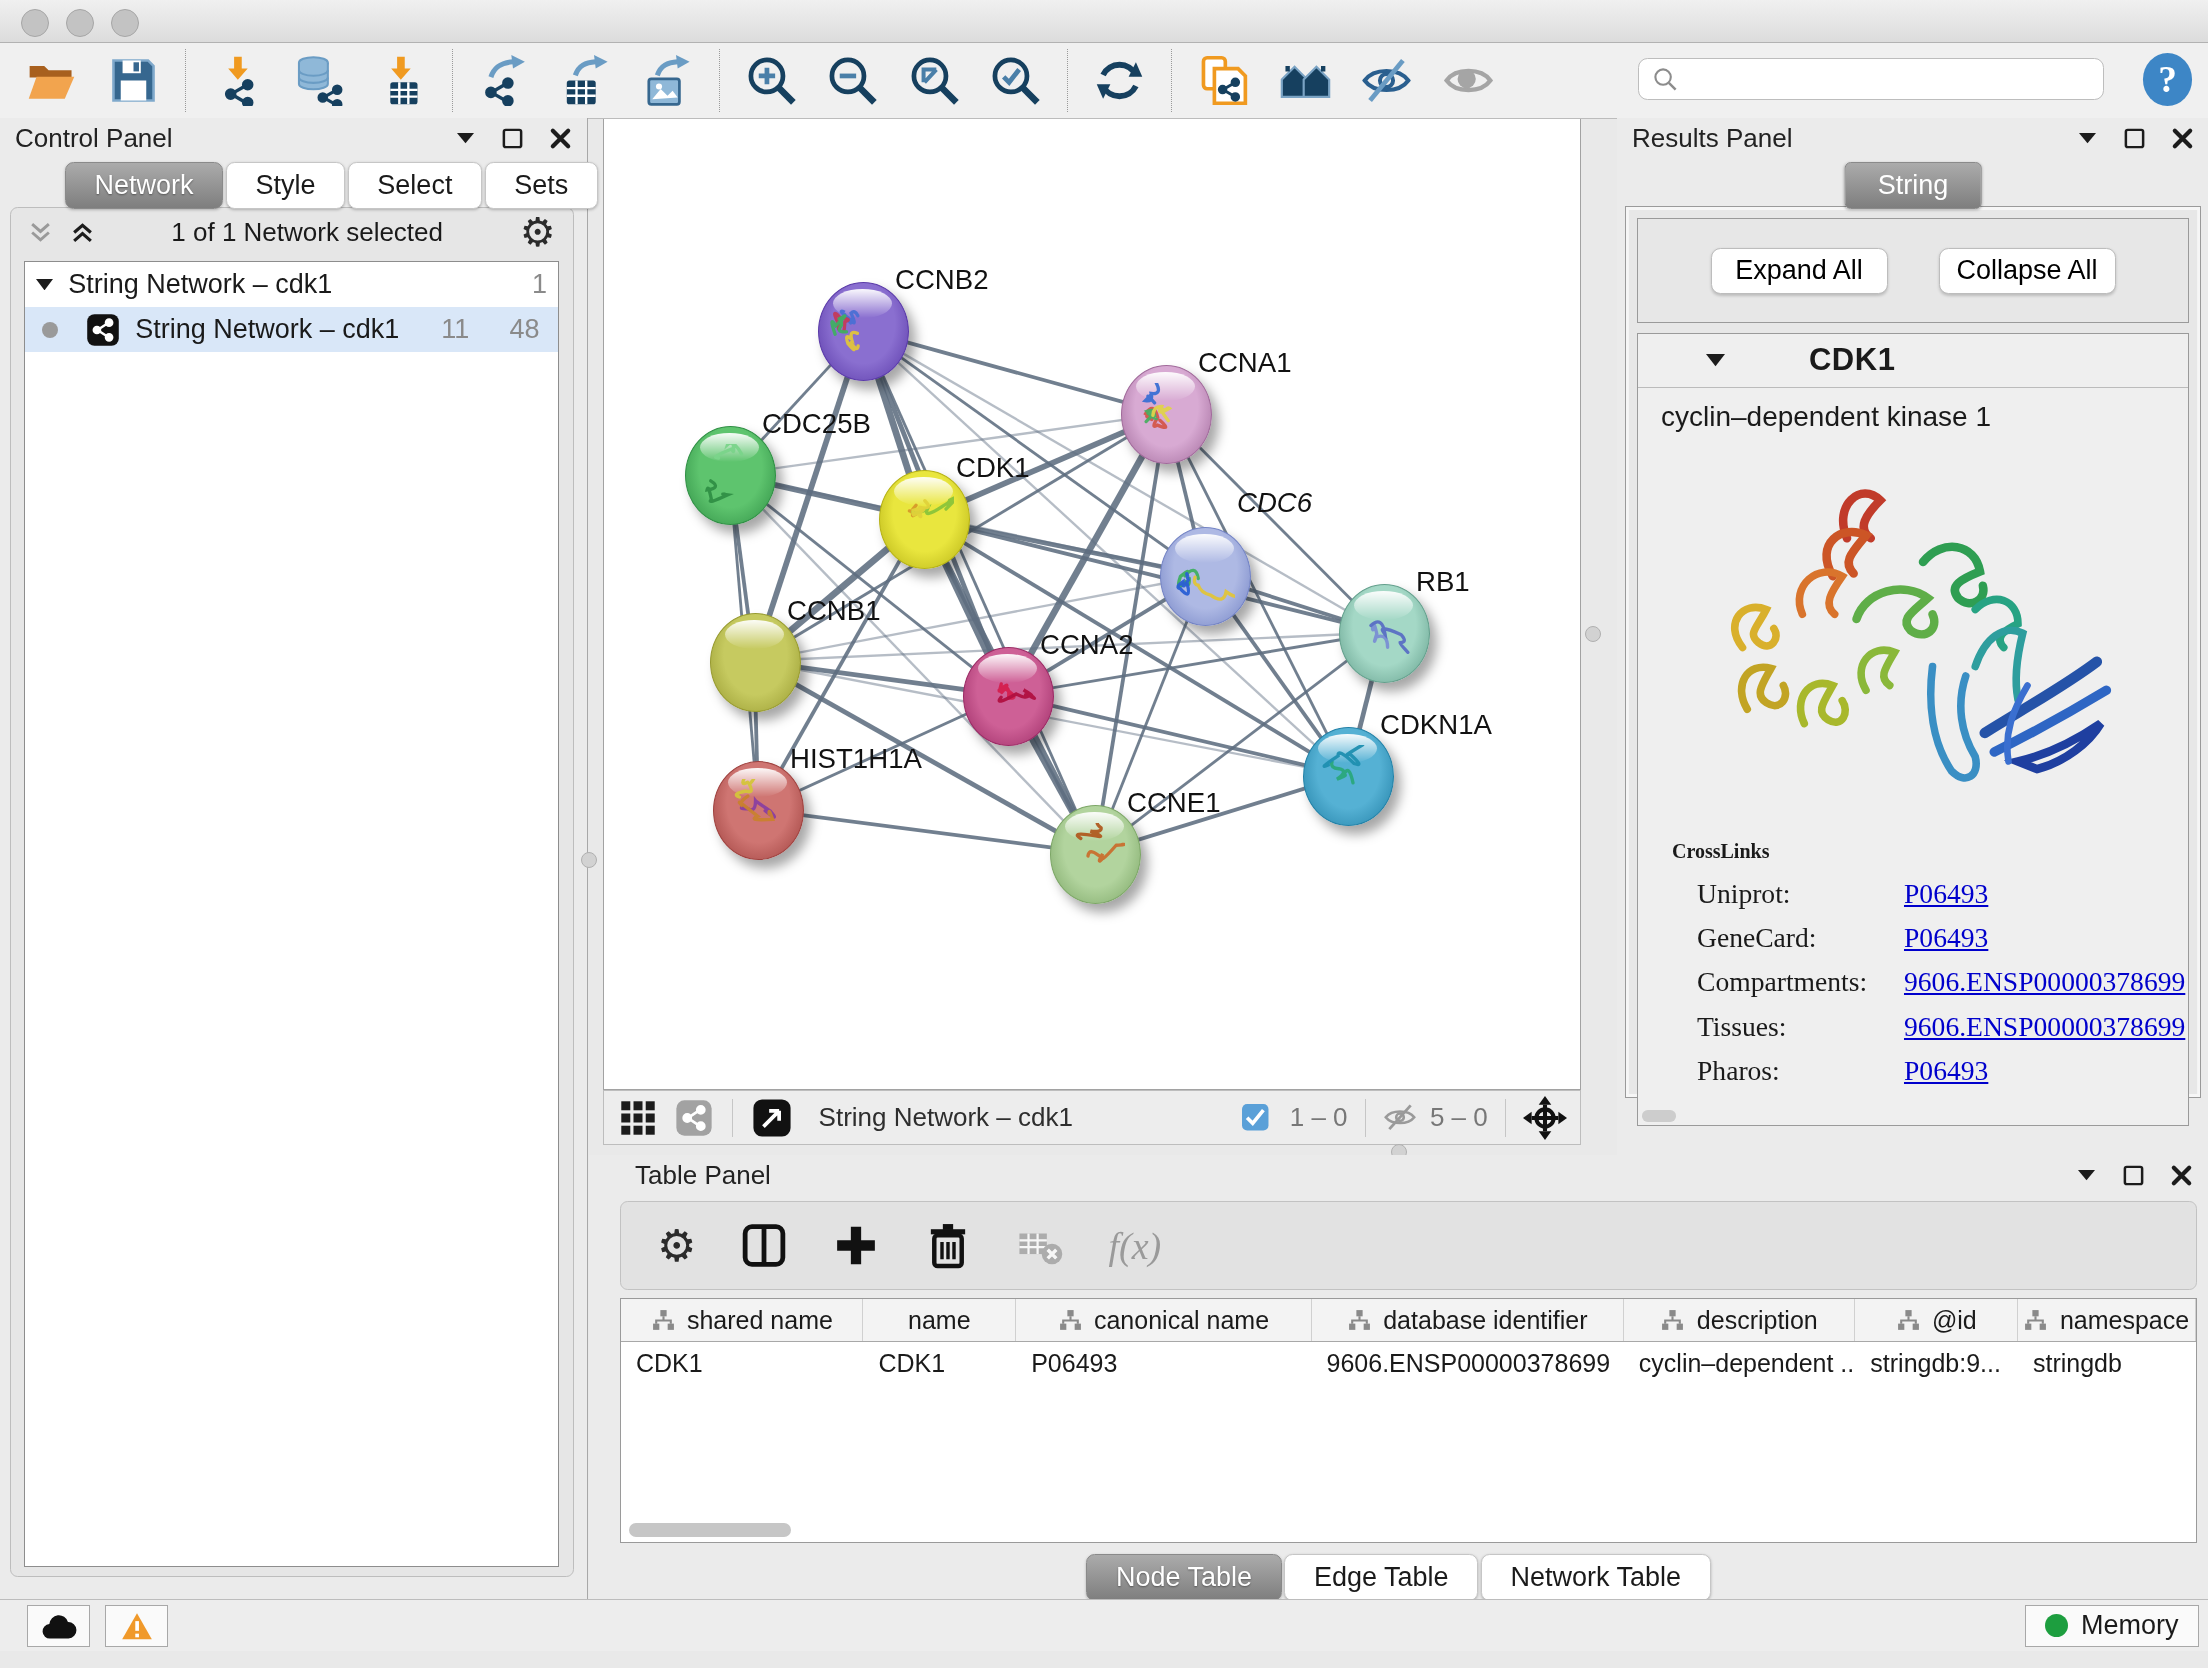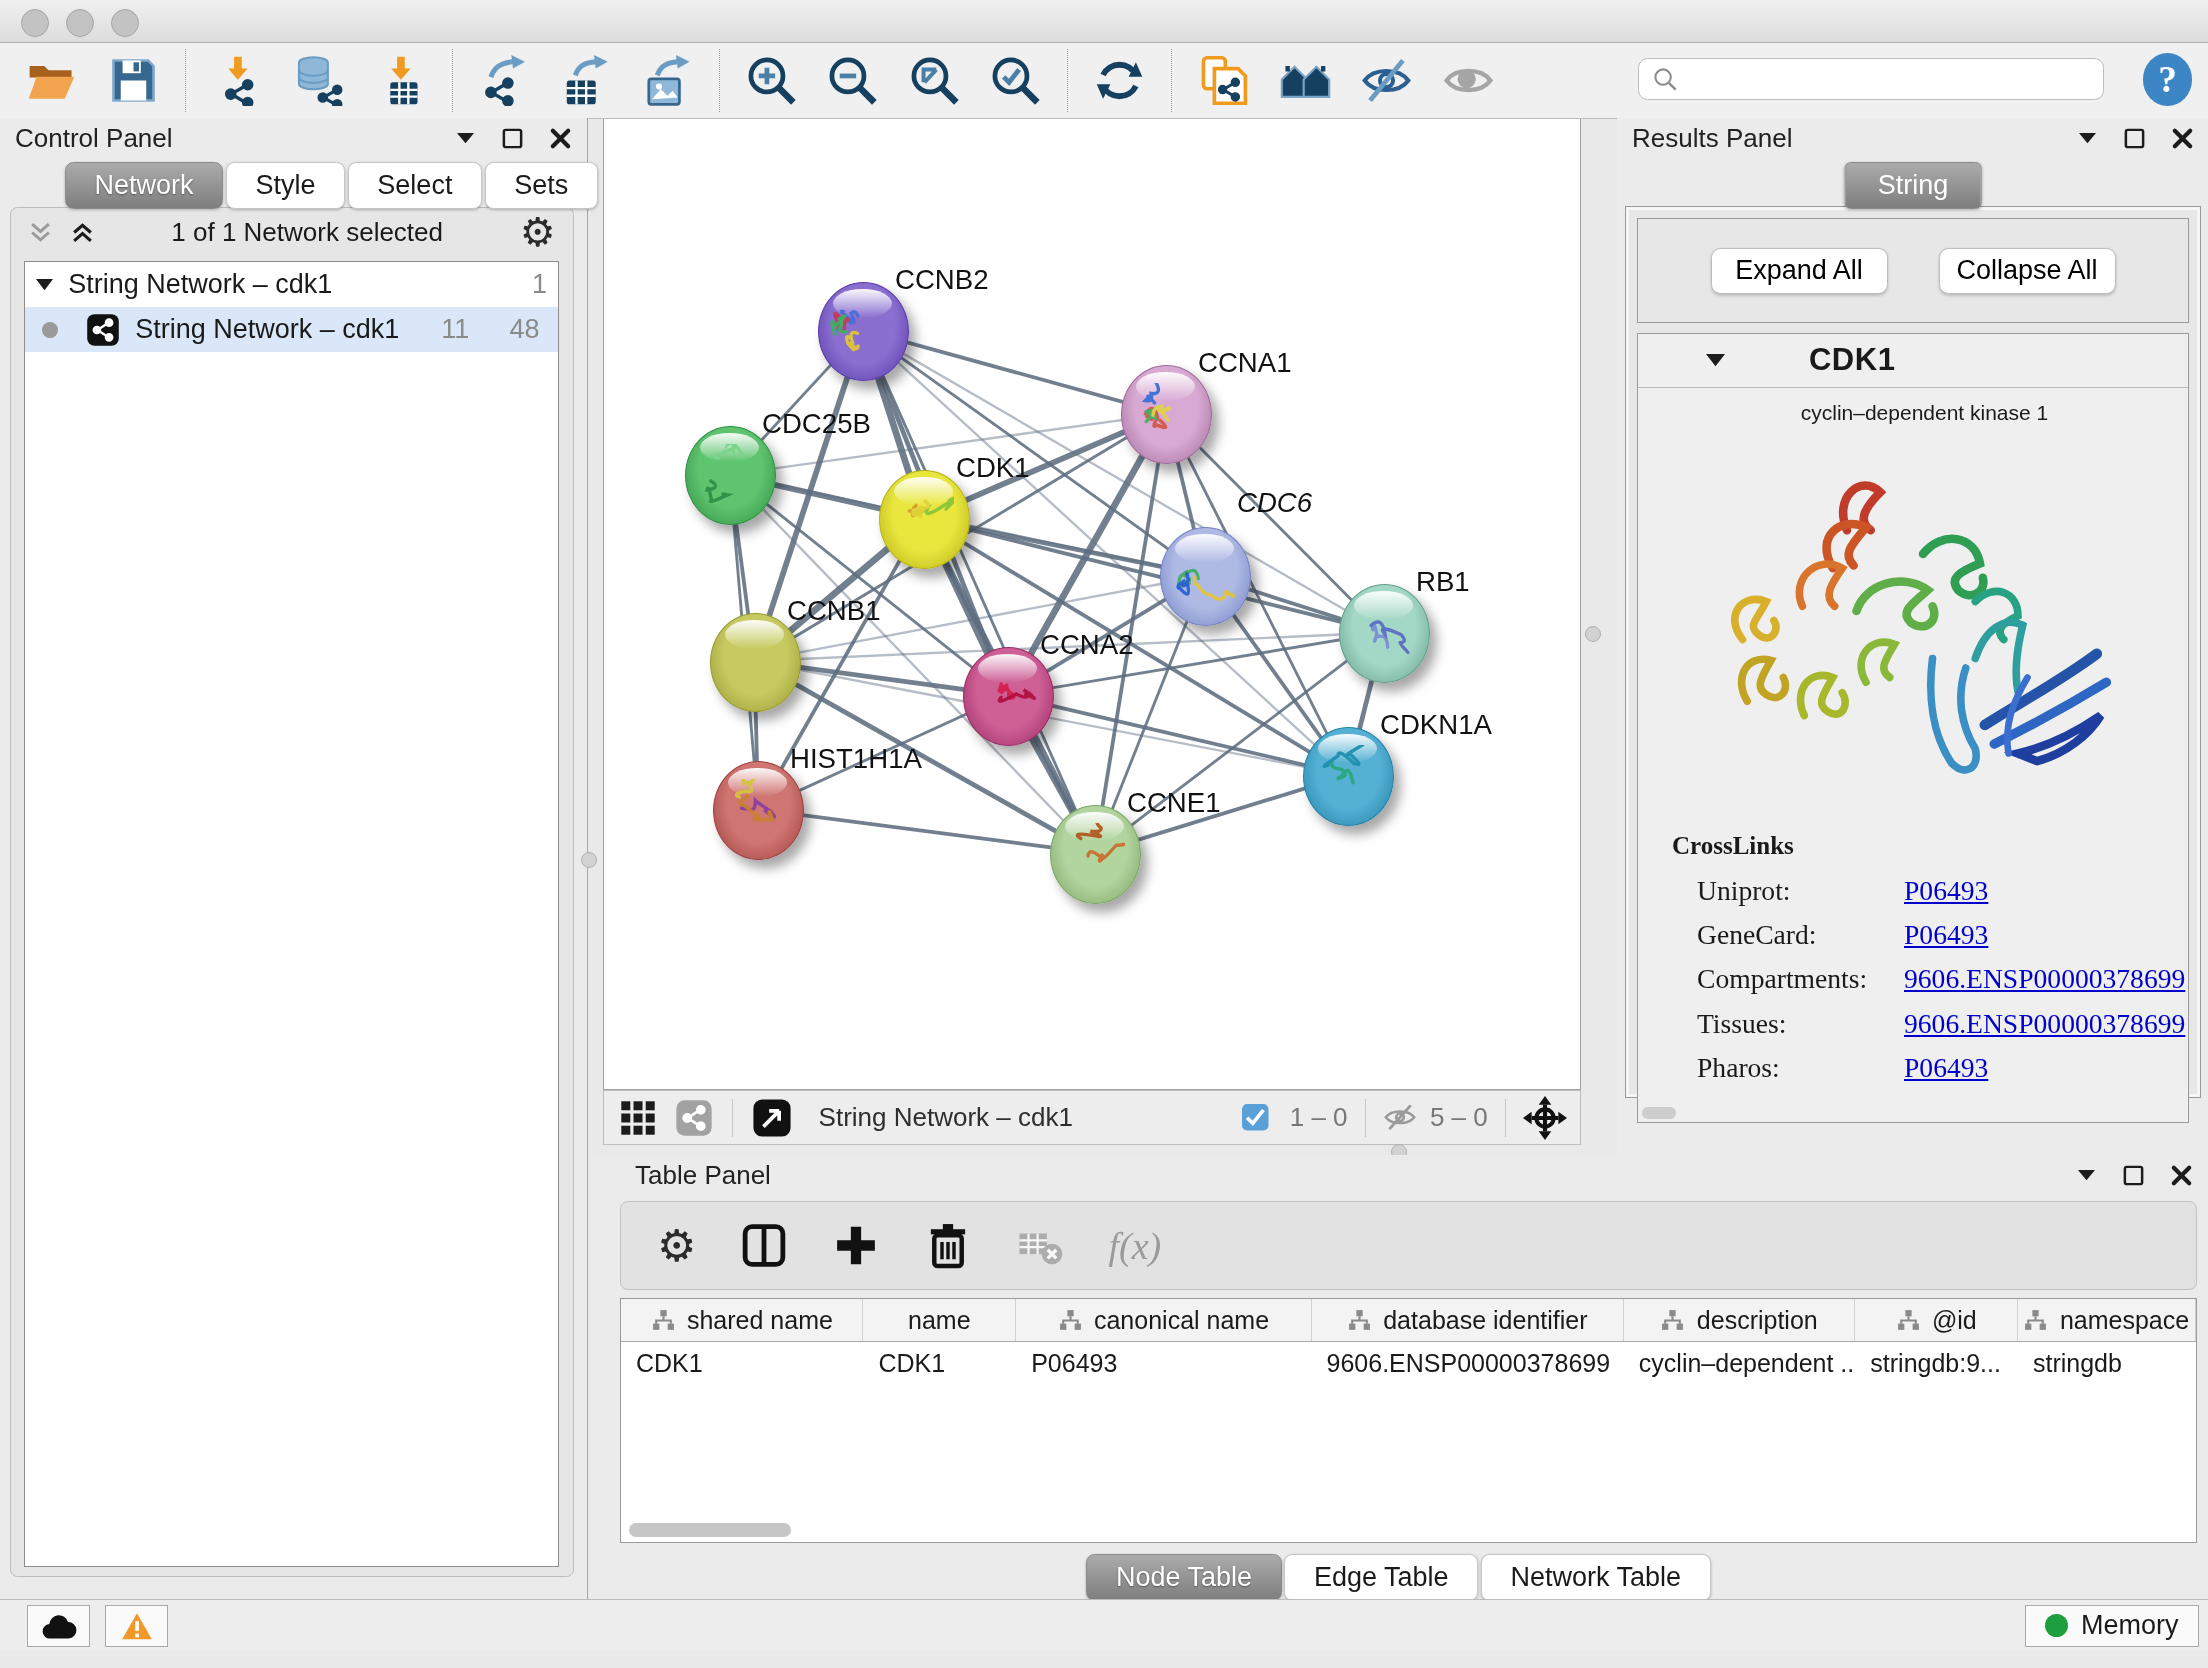--- a/index.html
+++ b/index.html
@@ -52,24 +52,24 @@
   
   .results-panel{position:absolute;left:1617px;top:118px;width:592px;height:1039px;background:#ebebeb;}
   .rp-tab{position:absolute;left:50%;transform:translateX(-50%);top:44px;height:45px;padding:0 32px;background:linear-gradient(#ababab,#7e7e7e);color:#fff;border:1px solid #8a8a8a;border-radius:6px;font-size:27px;display:flex;align-items:center;box-shadow:0 1px 2.9px rgba(0,0,0,.3);z-index:2;}
   .rp-outer{position:absolute;left:7.6px;right:7.6px;top:88px;bottom:59px;background:#e7e7e7;border:1px solid #9a9a9a;box-shadow:inset 0 0 0 2.9px #f6f6f6;padding:11.4px;box-sizing:border-box;}
   .rp-buttons{border:1px solid #9a9a9a;background:#e7e7e7;display:flex;justify-content:center;gap:51px;padding:28.5px 0;}
   .rp-btn{min-width:177px;height:46px;background:#fff;border:1px solid #bdbdbd;border-radius:9.5px;font-size:27px;font-family:inherit;box-shadow:0 1.9px 2.9px rgba(0,0,0,.18);cursor:pointer;}
   .rp-section{border:1px solid #9a9a9a;background:#efefef;margin-top:9.5px;position:relative;}
   .rp-sec-header{height:53px;display:flex;align-items:center;border-bottom:1px solid #bbb;}
   .rp-sec-header .tri{margin-left:68px;}
   .rp-gene{font-size:31px;font-weight:bold;margin-left:84px;letter-spacing:0.5px;}
-  .rp-desc{font-size:21px;padding:13.3px 0 0 23px;text-align:center;}
+  .rp-desc{font-size:28px;padding:13.3px 0 0 23px;}
   .ribbon-wrap{margin:15px auto 5.7px;width:447px;height:380px;}
   .crosslinks{font-family:"Liberation Serif",serif;font-size:27.6px;padding:5.7px 0 25px 34px;}
-  .cl-title{font-weight:bold;font-size:25px;margin-bottom:15px;}
+  .cl-title{font-weight:bold;font-size:20px;margin-bottom:15px;}
   .cl-row{display:flex;margin:12.4px 0;}
   .cl-label{width:207px;padding-left:25px;}
   .cl-link{color:#0000cc;text-decoration:underline;cursor:pointer;}
   .rp-scrollstub{position:absolute;bottom:2.9px;left:3.8px;width:34px;height:11.4px;background:#cdcdcd;border-radius:5.7px;}
   
   .table-panel{position:absolute;left:589px;top:1155px;right:0;height:462px;background:#ebebeb;}
   .tp-toolbar{position:absolute;left:31px;right:11.4px;top:46px;height:89px;background:#e2e2e2;border:1px solid #c2c2c2;border-radius:7.6px;display:flex;align-items:center;gap:44px;padding-left:36px;box-sizing:border-box;}
   .tp-toolbar .ticon{width:48px;height:48px;}
   .fx-glyph{font-family:"Liberation Serif",serif;font-style:italic;font-size:38px;color:#9a9a9a;}
   .tp-table{position:absolute;left:31px;right:11.4px;top:143px;height:245px;background:#fff;border:1.9px solid #9a9a9a;box-sizing:border-box;overflow:hidden;}

